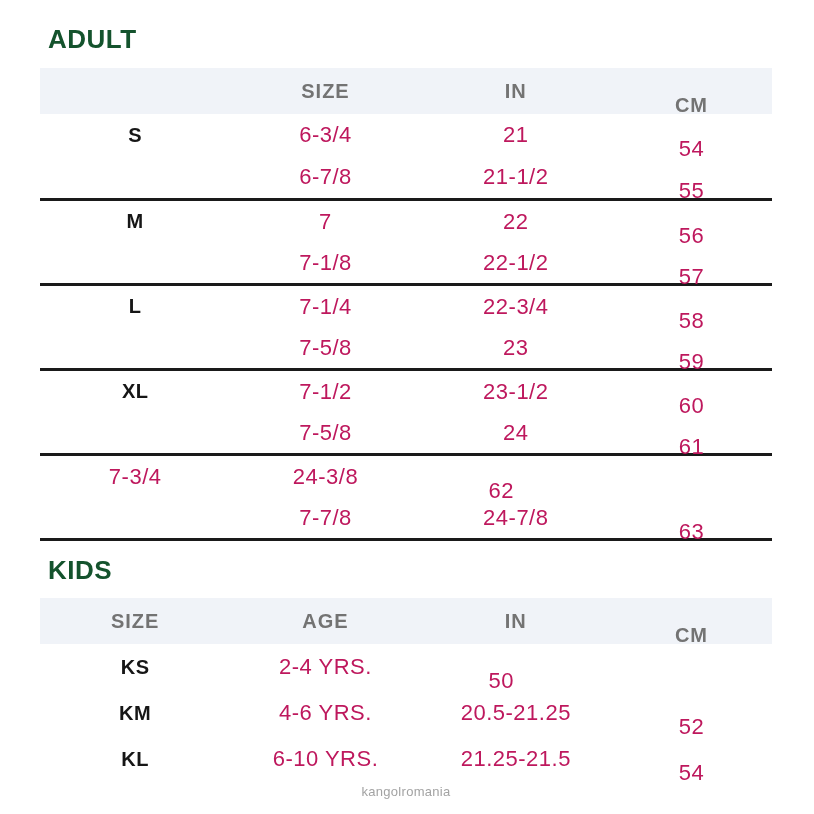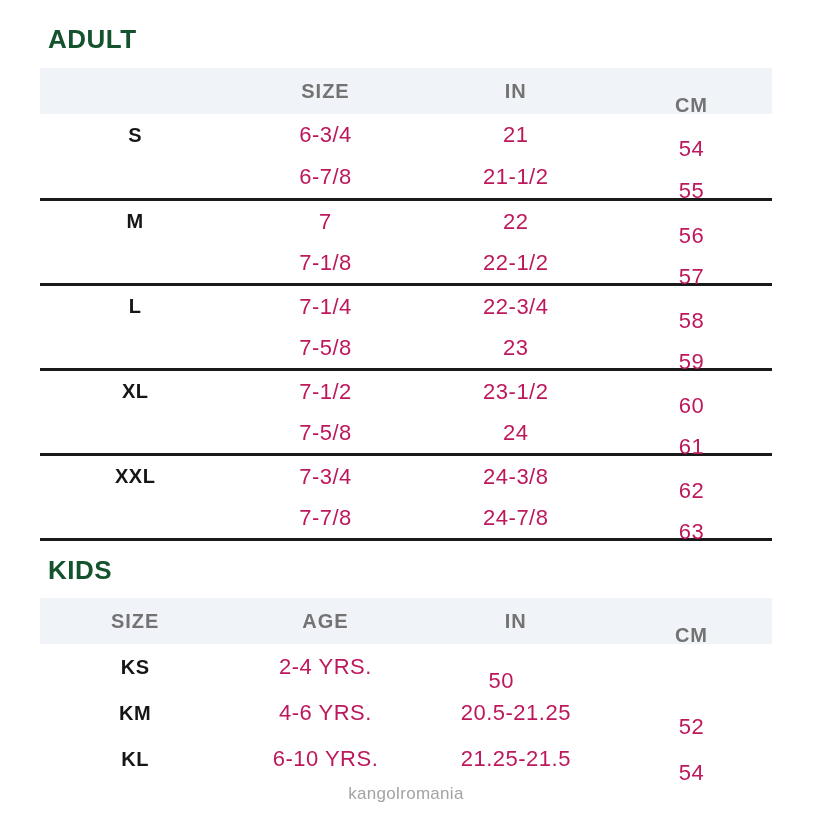--- a/index.html
+++ b/index.html
@@ -66,21 +66,21 @@
     color: #be185d;
   }
 
   .group { border-top: 3px solid #1a1a1a; }
   .group.first { border-top: none; }
   .adult-body { border-bottom: 3px solid #1a1a1a; }
 
   .footer {
     margin-top: 2px;
     text-align: center;
-    font-size: 17px;
+    font-size: 13px;
     letter-spacing: 0.3px;
     color: #a3a3a3;
     font-weight: 400;
   }
 </style>
 </head>
 <body>
 
 <div class="page">
 
@@ -151,21 +151,20 @@
         <div class="row">
           <div class="cell c1"></div>
           <div class="cell c2 num">7-5/8</div>
           <div class="cell c3 num">24</div>
           <div class="cell c4 num">61</div>
         </div>
       </div>
 
       <div class="group">
         <div class="row">
-          <div class="cell c1 size-label">XXL</div>
           <div class="cell c2 num">7-3/4</div>
           <div class="cell c3 num">24-3/8</div>
           <div class="cell c4 num">62</div>
         </div>
         <div class="row">
           <div class="cell c1"></div>
           <div class="cell c2 num">7-7/8</div>
           <div class="cell c3 num">24-7/8</div>
           <div class="cell c4 num">63</div>
         </div>

